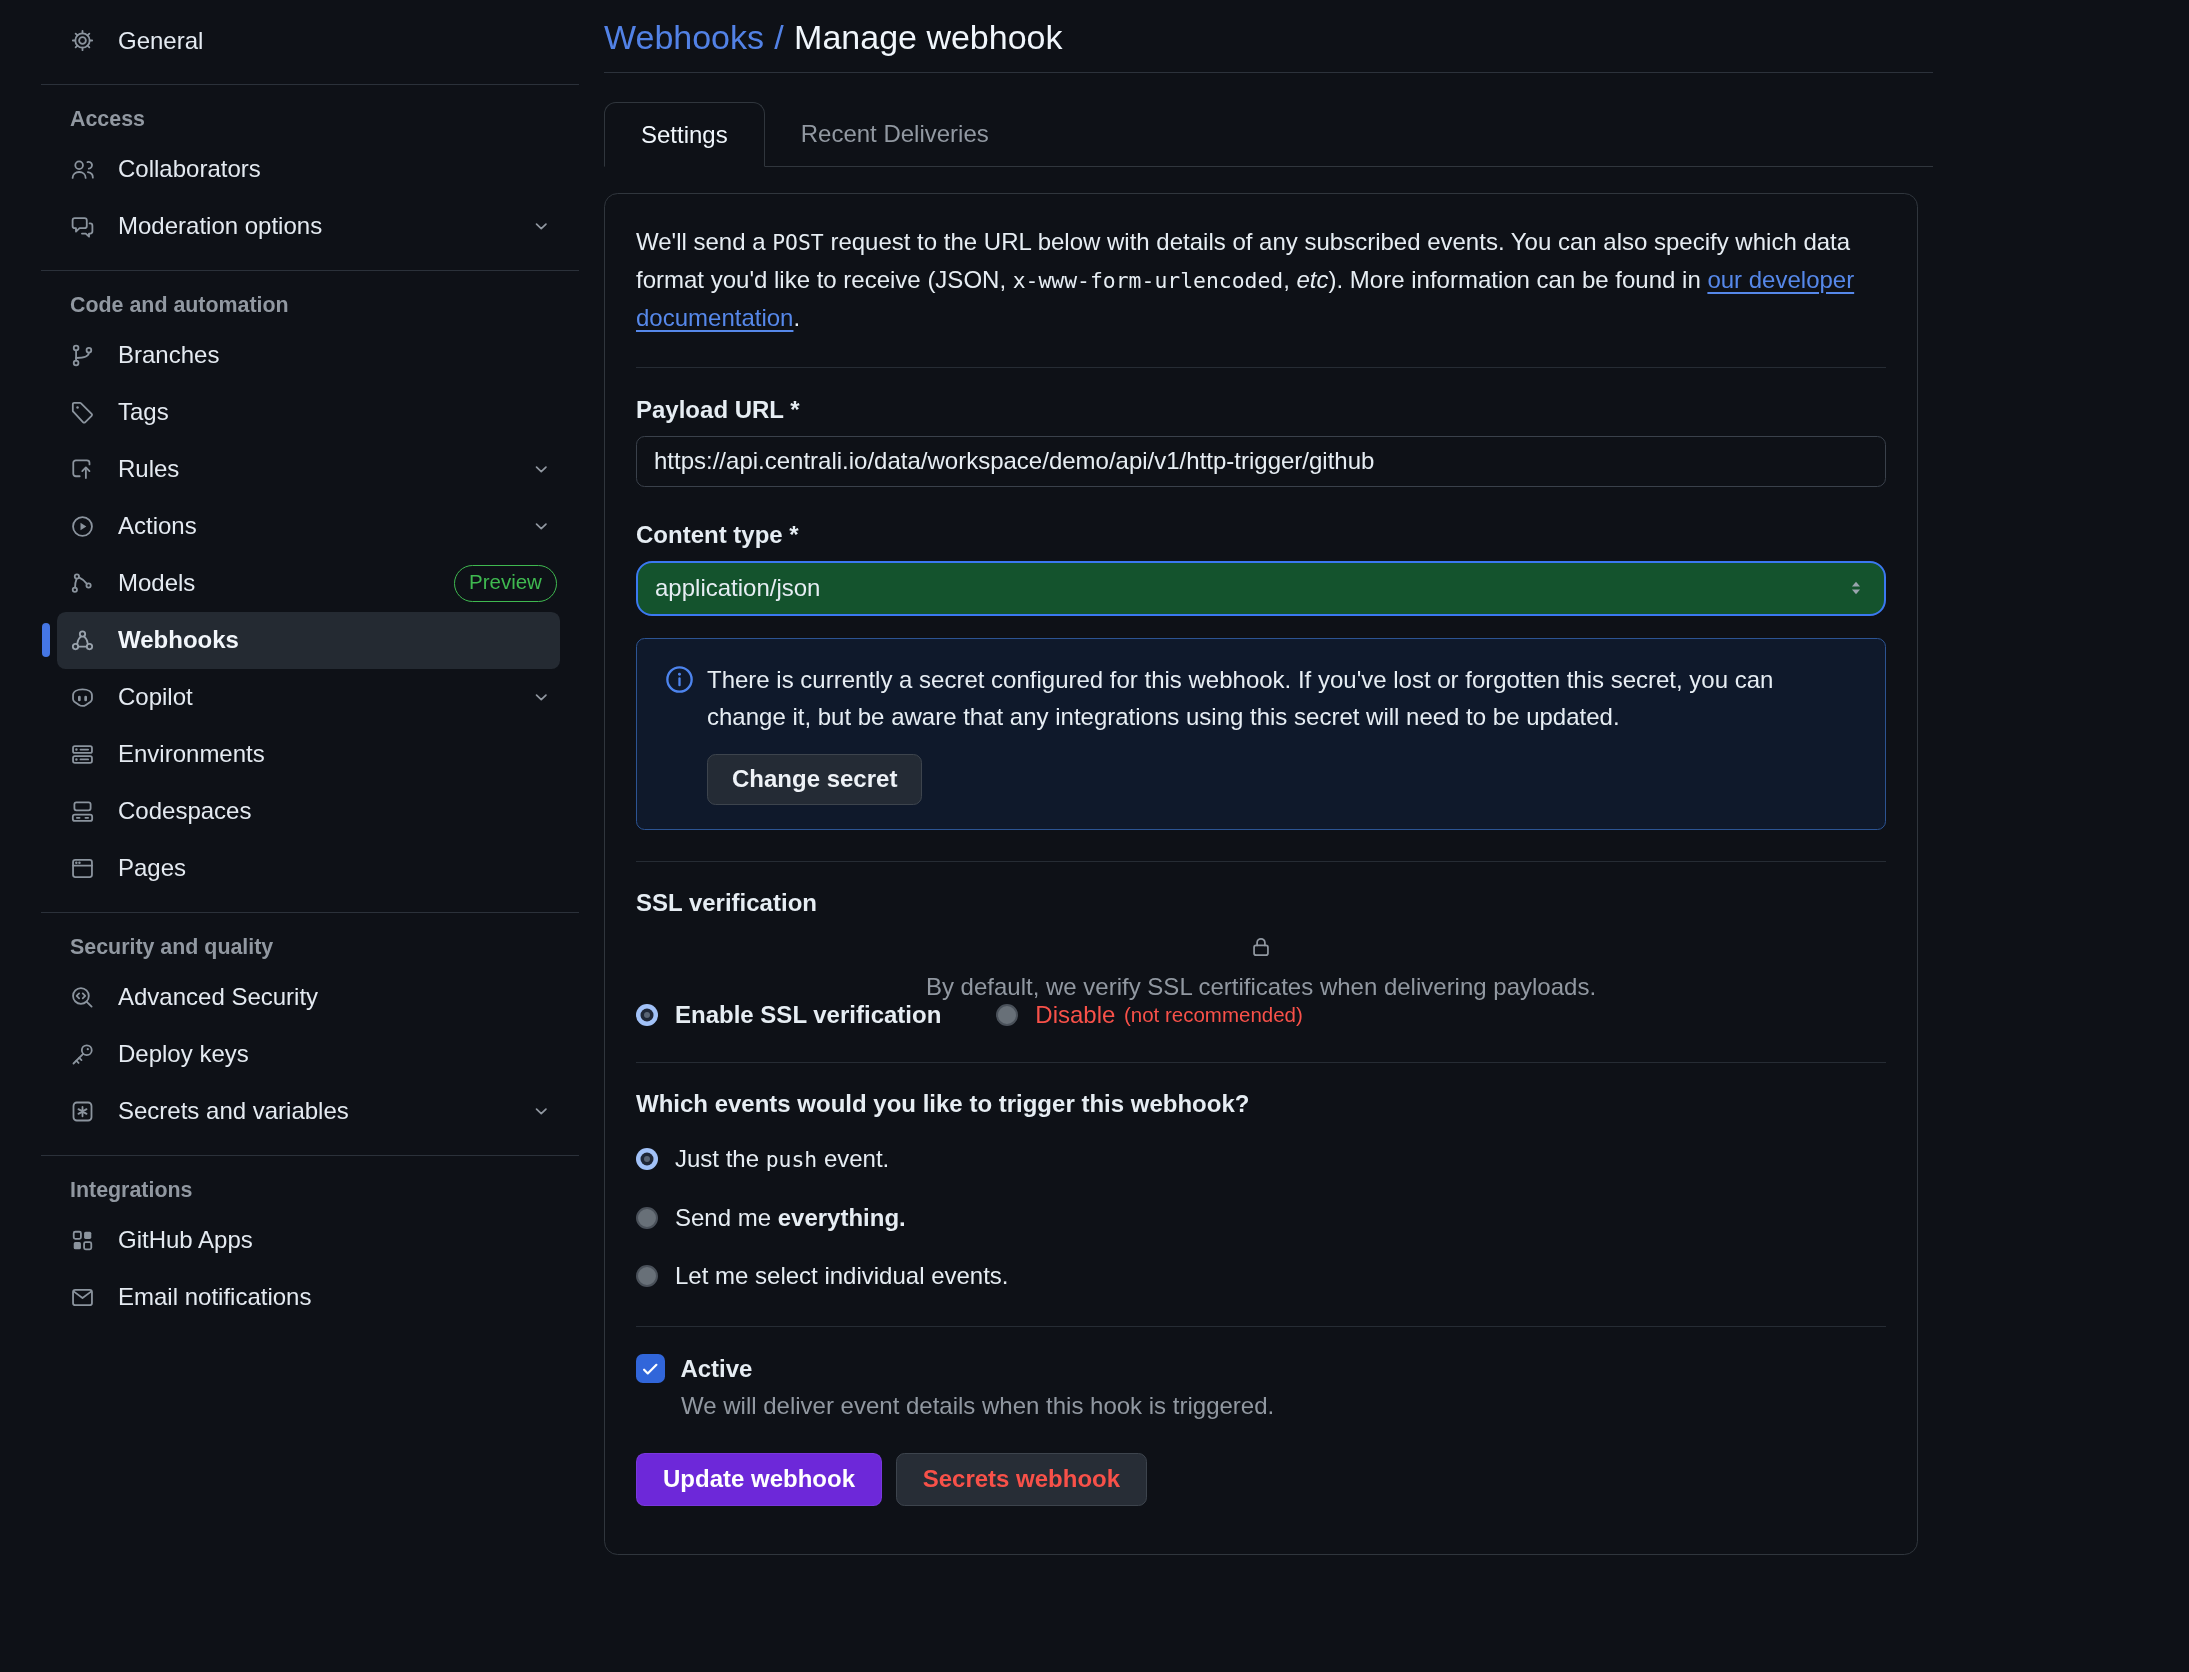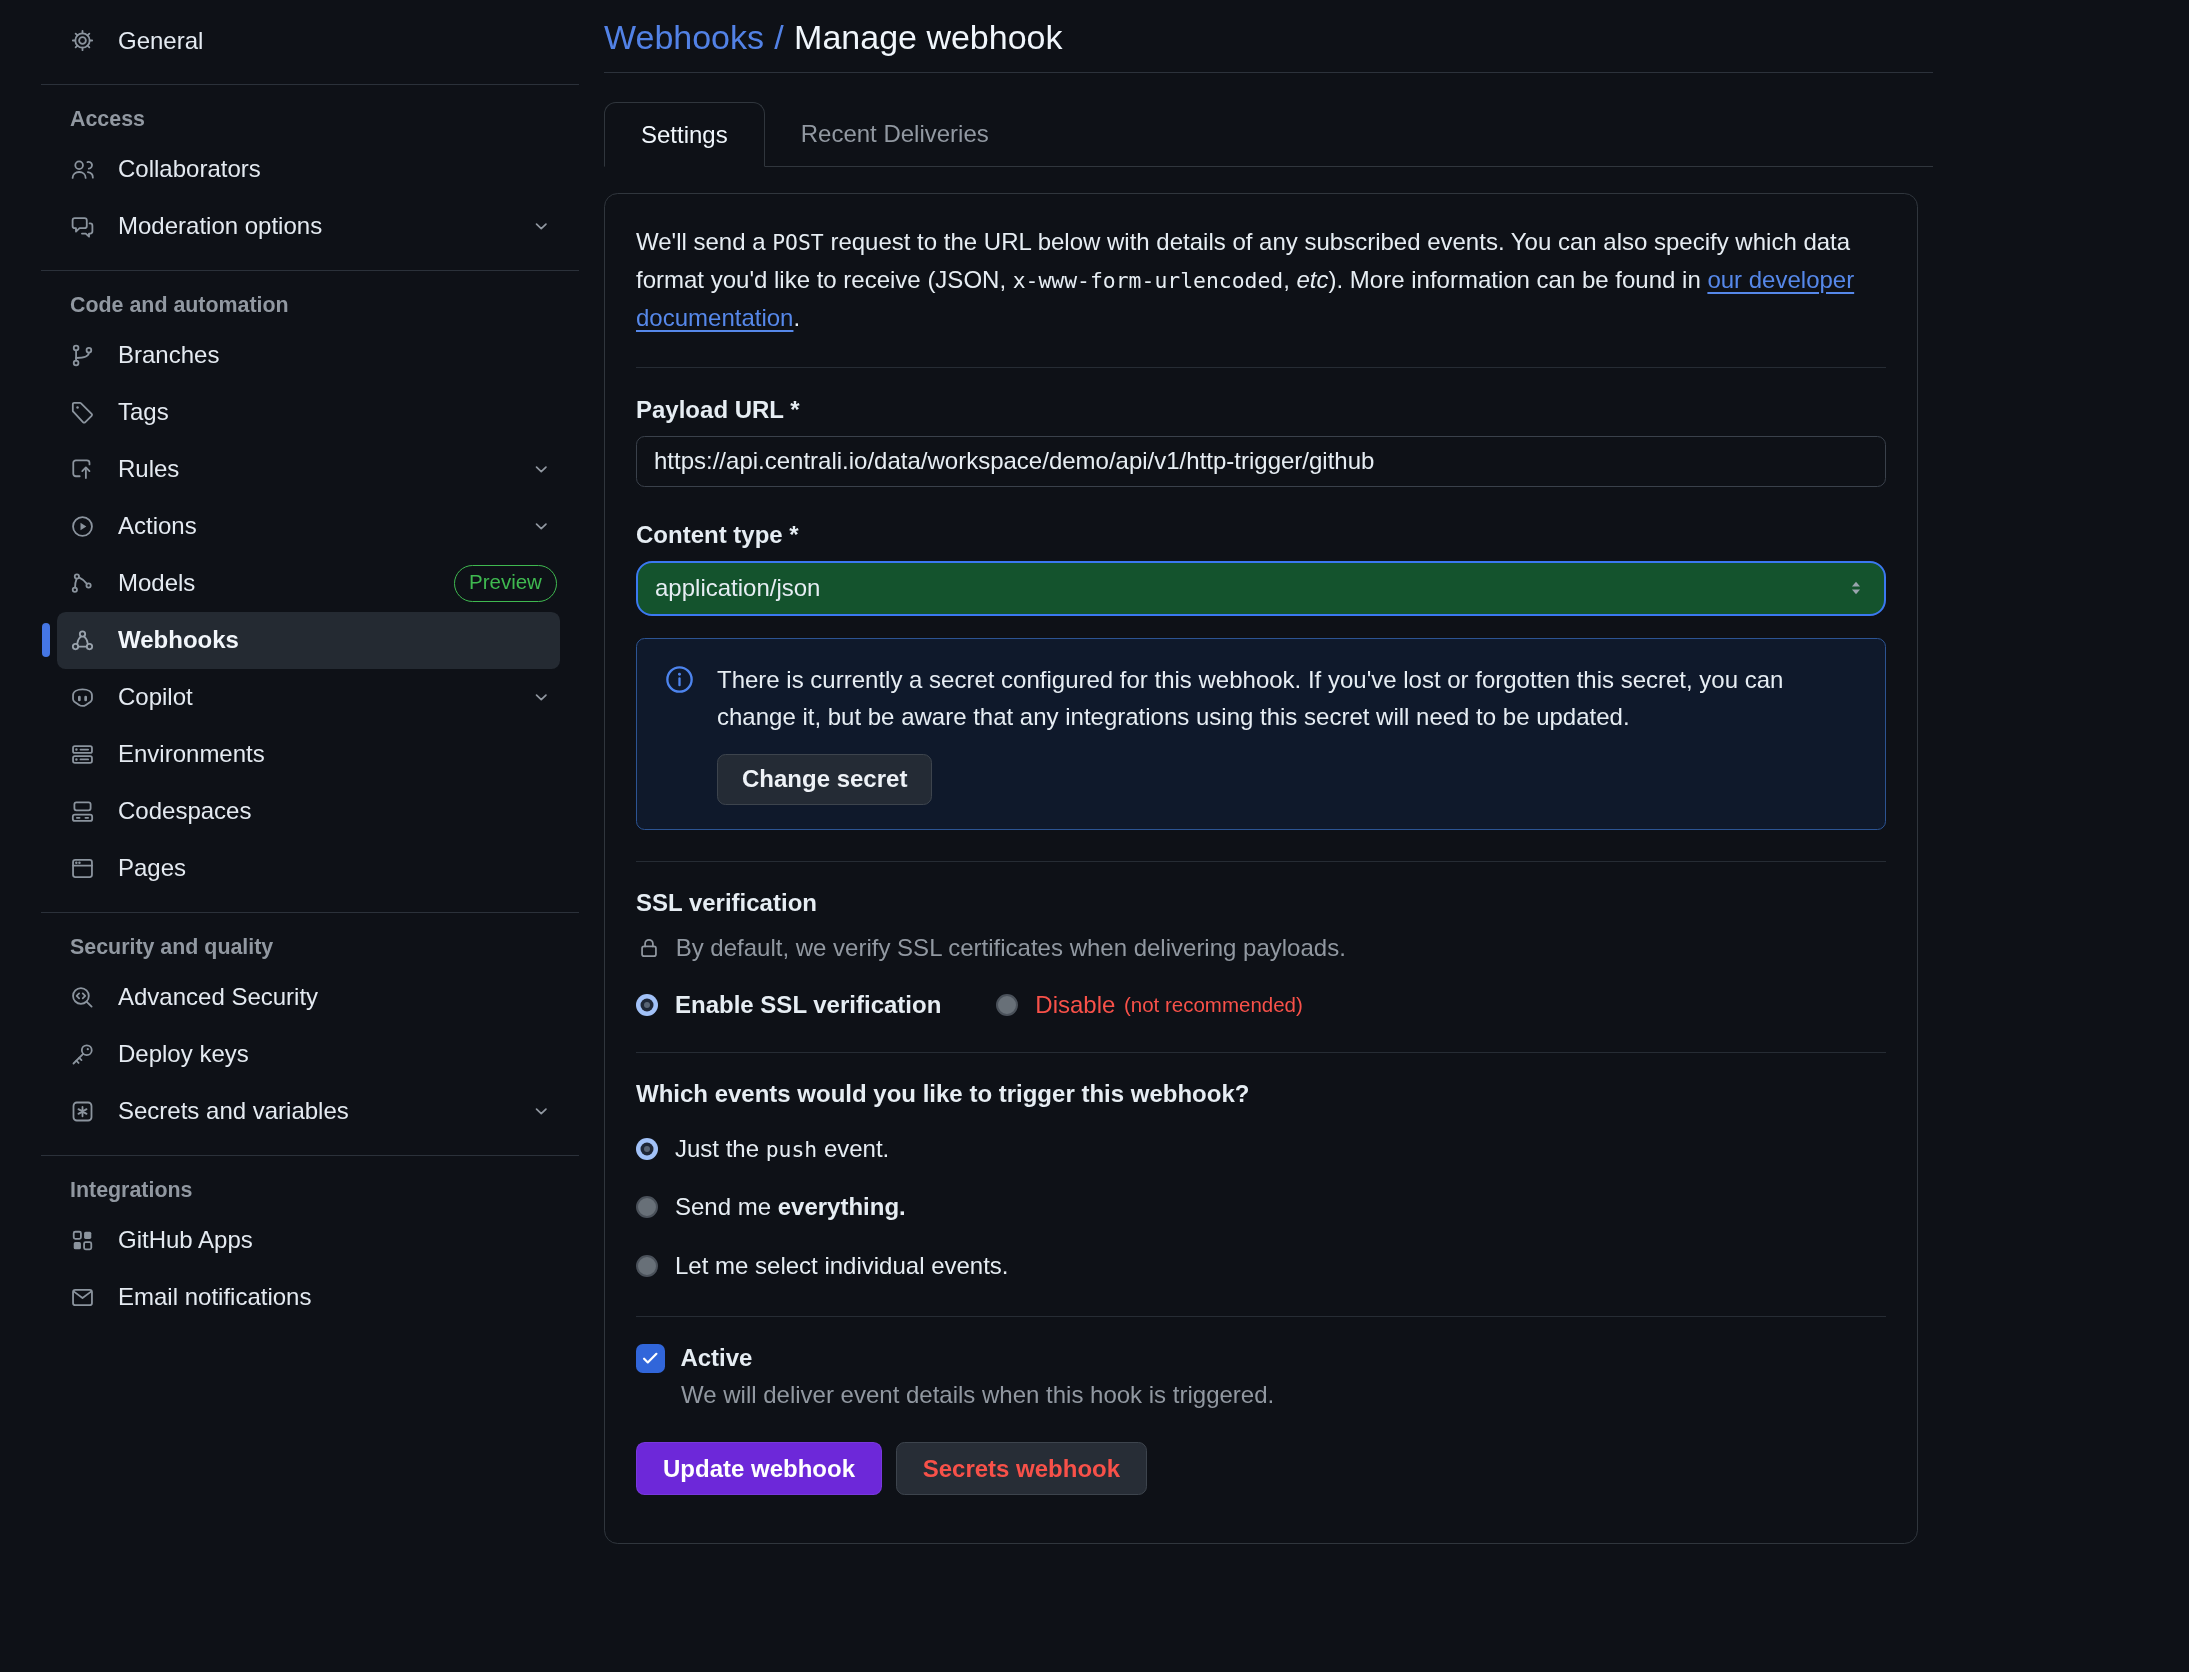--- a/index.html
+++ b/index.html
@@ -48,32 +48,32 @@
   .hr{border-top:1.7px solid #262c34;margin:31px 0 27px;}
 
   .field-label{font-weight:700;line-height:29px;margin-bottom:12px;}
   .field{margin-bottom:33px;}
   .text-input{display:block;box-sizing:border-box;width:100%;height:51px;background:#0e1117;
     border:1.7px solid #3a414b;border-radius:8.6px;color:#e6edf3;font-size:24px;font-family:inherit;padding:0 17px;outline:none;}
   .select{box-sizing:border-box;display:flex;align-items:center;justify-content:space-between;height:55px;
     border:2.6px solid #3b78f0;border-radius:16px;padding:0 17px;background:#14532d;cursor:pointer;}
   .select .caret svg{width:22px;height:22px;display:block;}
 
-  .info-box{display:flex;gap:22px;border:1.7px solid #2c5493;background:#0f192b;border-radius:8.6px;
+  .info-box{display:flex;gap:12px;border:1.7px solid #2c5493;background:#0f192b;border-radius:8.6px;
     padding:22px 27px 24px;margin-top:22px;}
   .info-icon svg{width:31px;height:31px;display:block;margin-top:3.4px;}
   .info-body{flex:1;}
   .info-text{margin:0;line-height:37px;max-width:1130px;}
   .btn{font-family:inherit;font-size:24px;border-radius:8.6px;cursor:pointer;}
   .btn-secondary{margin-top:19px;background:#242b35;border:1.7px solid #3d444d;color:#eef2f7;
     font-weight:600;padding:0 24px;height:51px;}
 
   .section-h{font-size:24px;font-weight:700;margin:0 0 17px;}
   .section-h.ev{margin-bottom:22px;}
-  .note-row{display:flex;align-items:center;gap:13.7px;color:#9198a1;margin-bottom:29px;}
+  .note-row{display:flex;align-items:center;gap:13.7px;color:#9198a1;flex-direction:column;}
   .note-row svg{width:26px;height:26px;flex:none;}
 
   .radio{width:22px;height:22px;border-radius:50%;flex:none;box-sizing:border-box;cursor:pointer;position:relative;}
   .radio.on{background:#a2c2f8;}
   .radio.on::before{content:"";position:absolute;left:50%;top:50%;width:13px;height:13px;border-radius:50%;
     background:#1f2737;transform:translate(-50%,-50%);}
   .radio.on::after{content:"";position:absolute;left:50%;top:50%;width:6px;height:6px;border-radius:50%;
     background:#596474;transform:translate(-50%,-50%);}
   .radio.off{background:#687078;border:2.6px solid #4a515a;}
 

